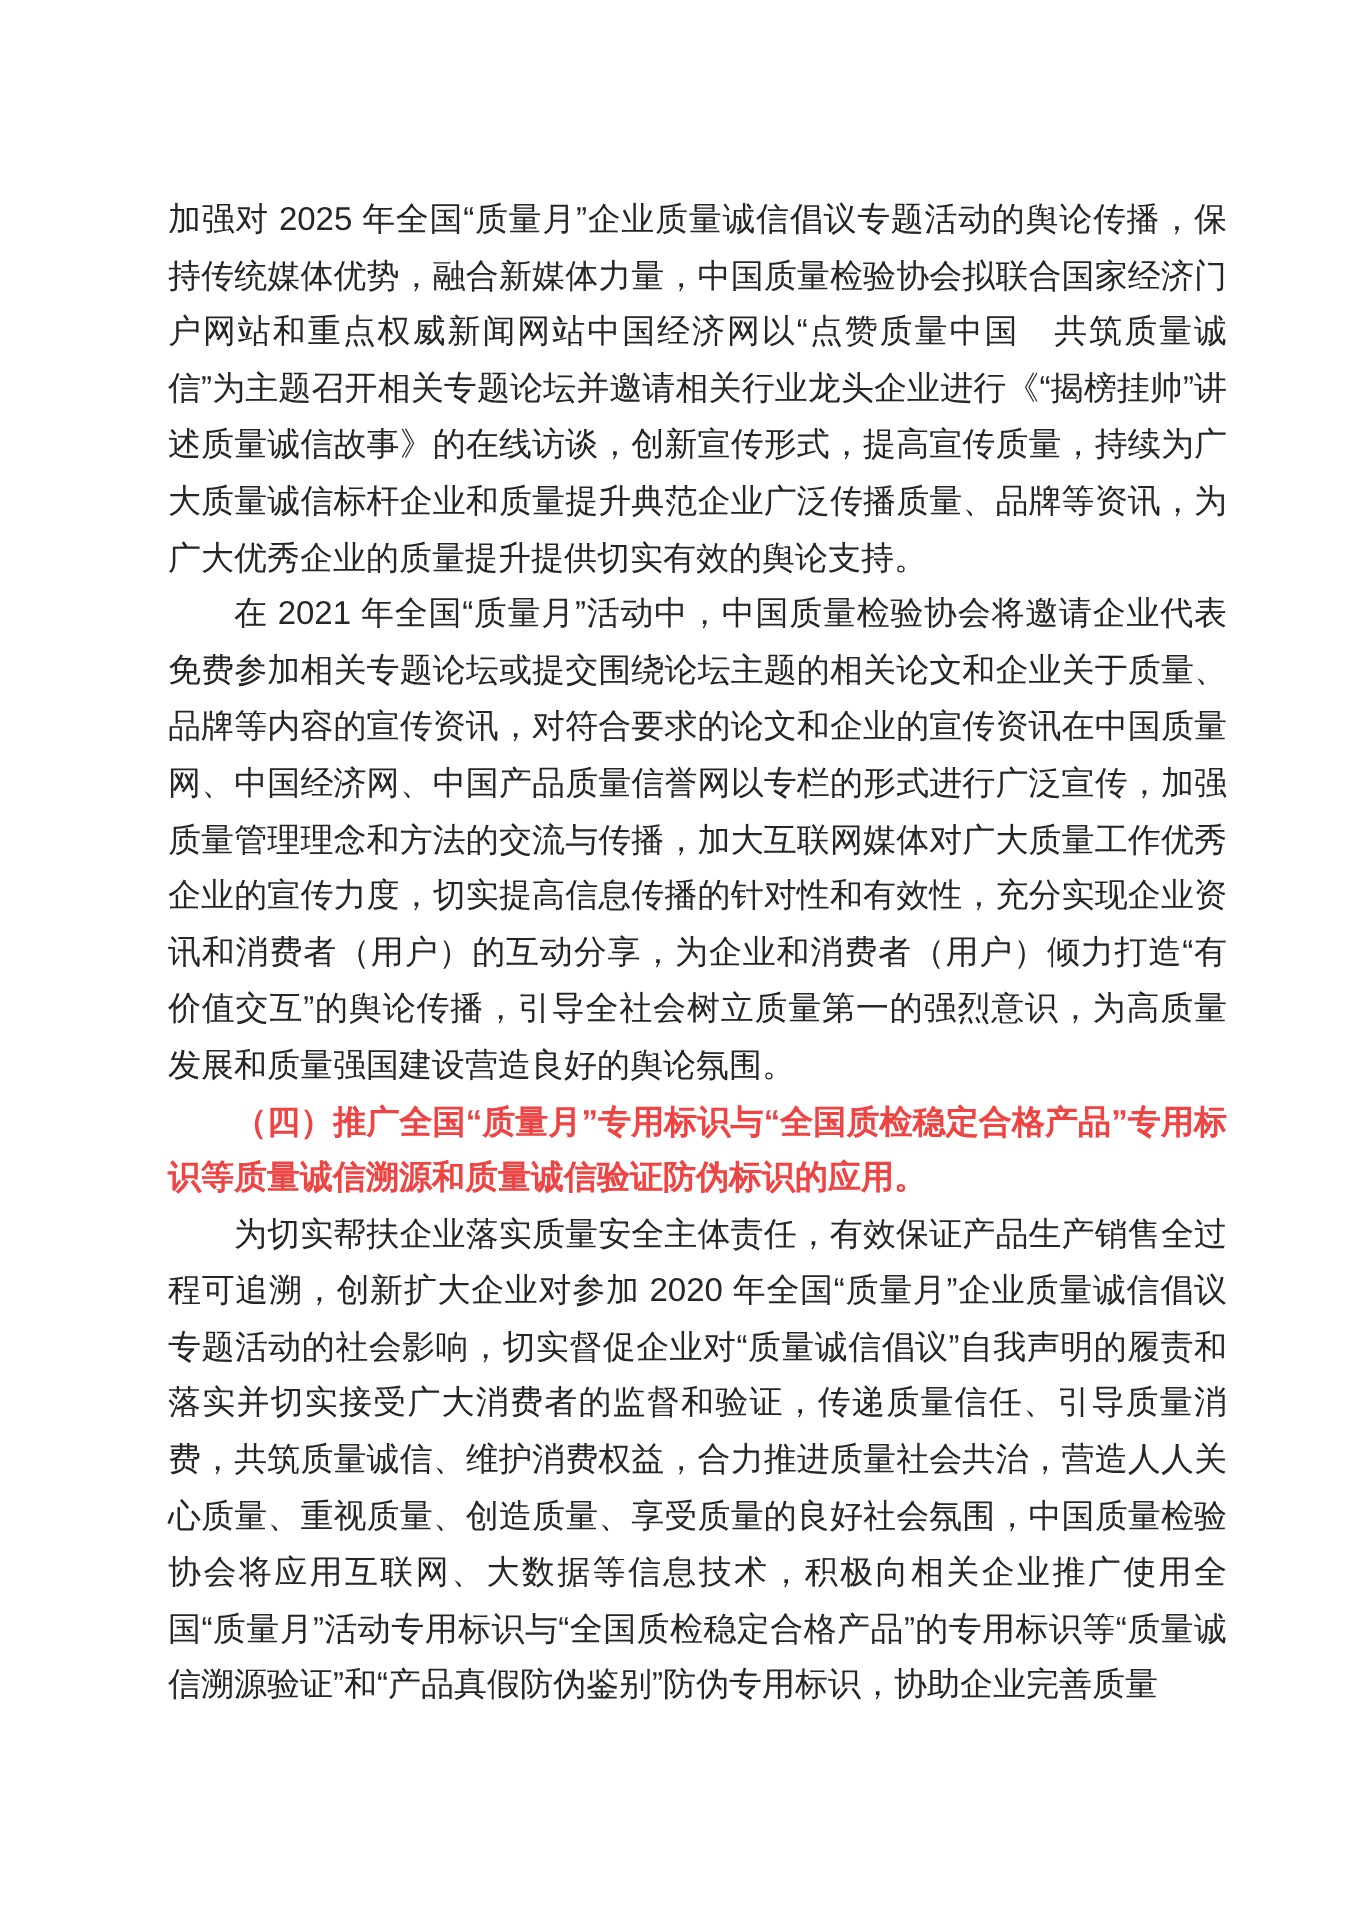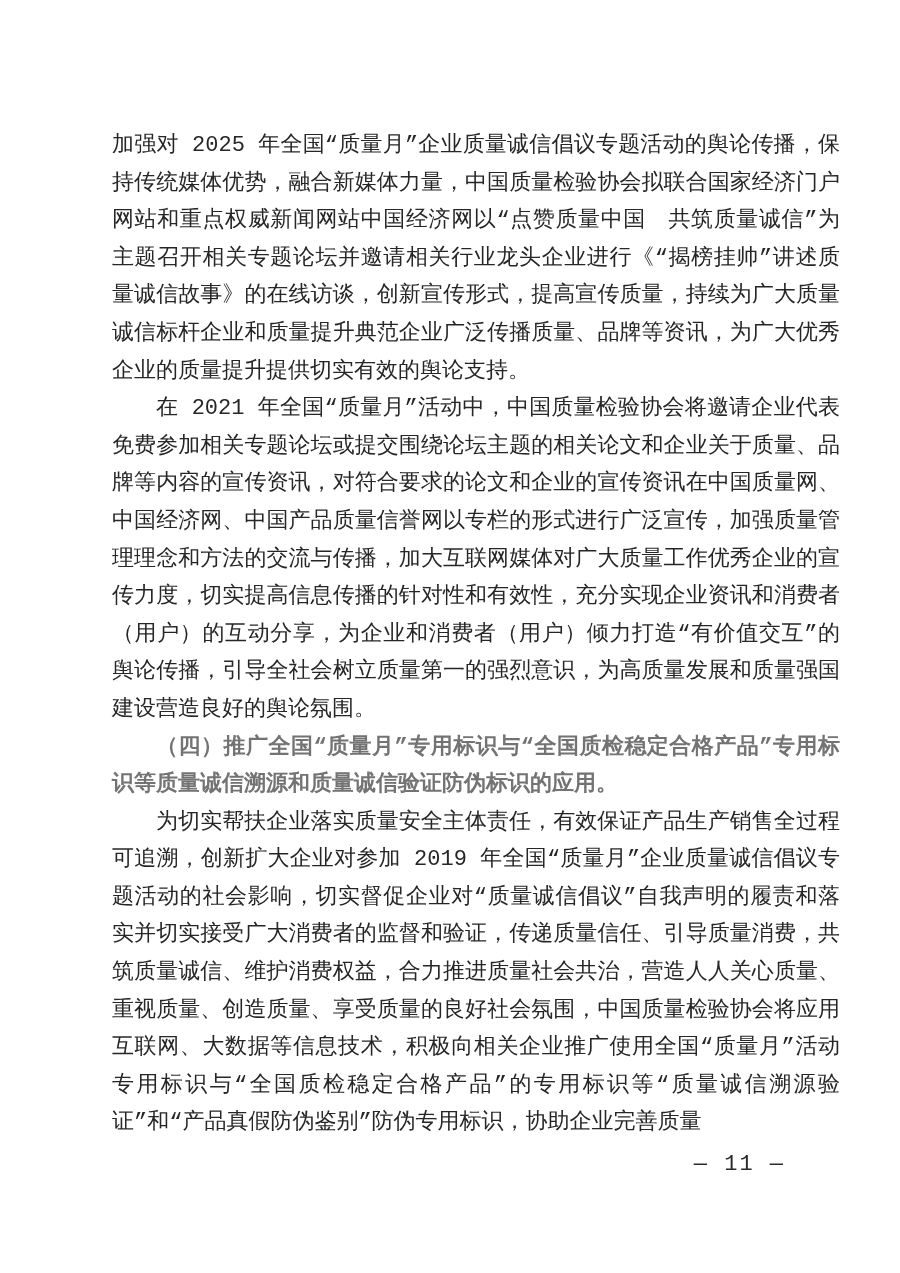--- a/index.html
+++ b/index.html
@@ -7,40 +7,40 @@
     padding: 0;
     background: #ffffff;
   }
   .page {
     position: relative;
     width: 900px;
     height: 1273px;
     margin: 0 auto;
     background: #ffffff;
     box-sizing: border-box;
-    padding: 127px 60px 0 112px;
-    font-family: Liberation Mono, monospace;
+    padding: 127px 82px 0 112px;
+    font-family: Liberation Sans, sans-serif;
     font-size: 22px;
     line-height: 37.6px;
     color: #262626;
     overflow: hidden;
     border-radius: 17px;
   }
   .text-block {
     margin: 0;
     text-align: justify;
     text-indent: 2em;
     word-break: break-all;
   }
   .text-block.no-indent {
     text-indent: 0;
   }
   .section-heading {
     font-weight: bold;
-    color: #737373;
+    color: #ef4444;
   }
   .page-footer {
     margin-top: 4px;
     text-align: right;
     padding-right: 55px;
   }
   .page-number {
     font-size: 22px;
     color: #2a2a2a;
     letter-spacing: 2px;
@@ -51,19 +51,16 @@
 <body>
 
 <div class="page">
 
   <p class="text-block no-indent">加强对 2025 年全国“质量月”企业质量诚信倡议专题活动的舆论传播，保持传统媒体优势，融合新媒体力量，中国质量检验协会拟联合国家经济门户网站和重点权威新闻网站中国经济网以“点赞质量中国　共筑质量诚信”为主题召开相关专题论坛并邀请相关行业龙头企业进行《“揭榜挂帅”讲述质量诚信故事》的在线访谈，创新宣传形式，提高宣传质量，持续为广大质量诚信标杆企业和质量提升典范企业广泛传播质量、品牌等资讯，为广大优秀企业的质量提升提供切实有效的舆论支持。</p>
 
   <p class="text-block">在 2021 年全国“质量月”活动中，中国质量检验协会将邀请企业代表免费参加相关专题论坛或提交围绕论坛主题的相关论文和企业关于质量、品牌等内容的宣传资讯，对符合要求的论文和企业的宣传资讯在中国质量网、中国经济网、中国产品质量信誉网以专栏的形式进行广泛宣传，加强质量管理理念和方法的交流与传播，加大互联网媒体对广大质量工作优秀企业的宣传力度，切实提高信息传播的针对性和有效性，充分实现企业资讯和消费者（用户）的互动分享，为企业和消费者（用户）倾力打造“有价值交互”的舆论传播，引导全社会树立质量第一的强烈意识，为高质量发展和质量强国建设营造良好的舆论氛围。</p>
 
   <p class="text-block section-heading">（四）推广全国“质量月”专用标识与“全国质检稳定合格产品”专用标识等质量诚信溯源和质量诚信验证防伪标识的应用。</p>
 
-  <p class="text-block">为切实帮扶企业落实质量安全主体责任，有效保证产品生产销售全过程可追溯，创新扩大企业对参加 2019 年全国“质量月”企业质量诚信倡议专题活动的社会影响，切实督促企业对“质量诚信倡议”自我声明的履责和落实并切实接受广大消费者的监督和验证，传递质量信任、引导质量消费，共筑质量诚信、维护消费权益，合力推进质量社会共治，营造人人关心质量、重视质量、创造质量、享受质量的良好社会氛围，中国质量检验协会将应用互联网、大数据等信息技术，积极向相关企业推广使用全国“质量月”活动专用标识与“全国质检稳定合格产品”的专用标识等“质量诚信溯源验证”和“产品真假防伪鉴别”防伪专用标识，协助企业完善质量</p>
+  <p class="text-block">为切实帮扶企业落实质量安全主体责任，有效保证产品生产销售全过程可追溯，创新扩大企业对参加 2020 年全国“质量月”企业质量诚信倡议专题活动的社会影响，切实督促企业对“质量诚信倡议”自我声明的履责和落实并切实接受广大消费者的监督和验证，传递质量信任、引导质量消费，共筑质量诚信、维护消费权益，合力推进质量社会共治，营造人人关心质量、重视质量、创造质量、享受质量的良好社会氛围，中国质量检验协会将应用互联网、大数据等信息技术，积极向相关企业推广使用全国“质量月”活动专用标识与“全国质检稳定合格产品”的专用标识等“质量诚信溯源验证”和“产品真假防伪鉴别”防伪专用标识，协助企业完善质量</p>
 
-  <div class="page-footer">
-    <span class="page-number">— 11 —</span>
-  </div>
 
 </div>
 
 </body></html>

